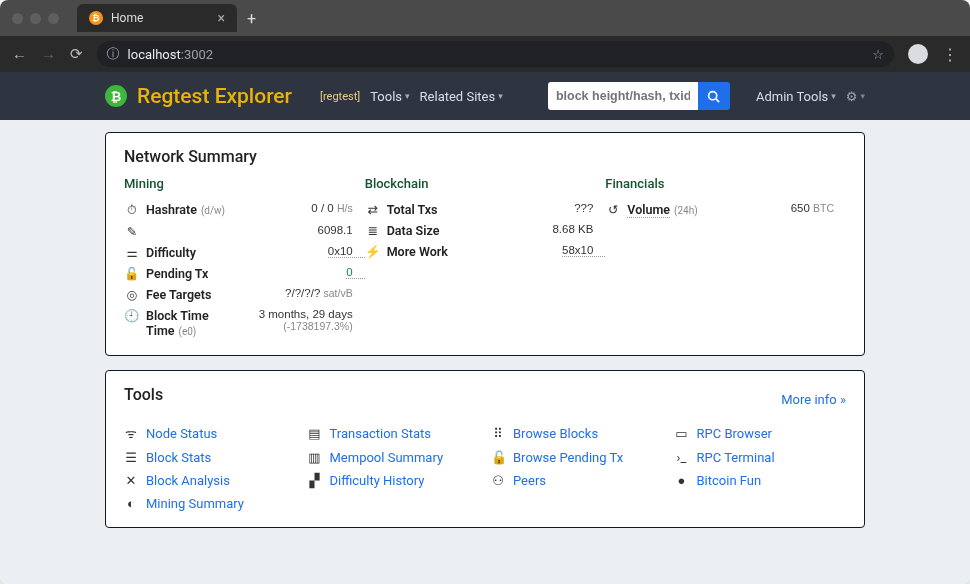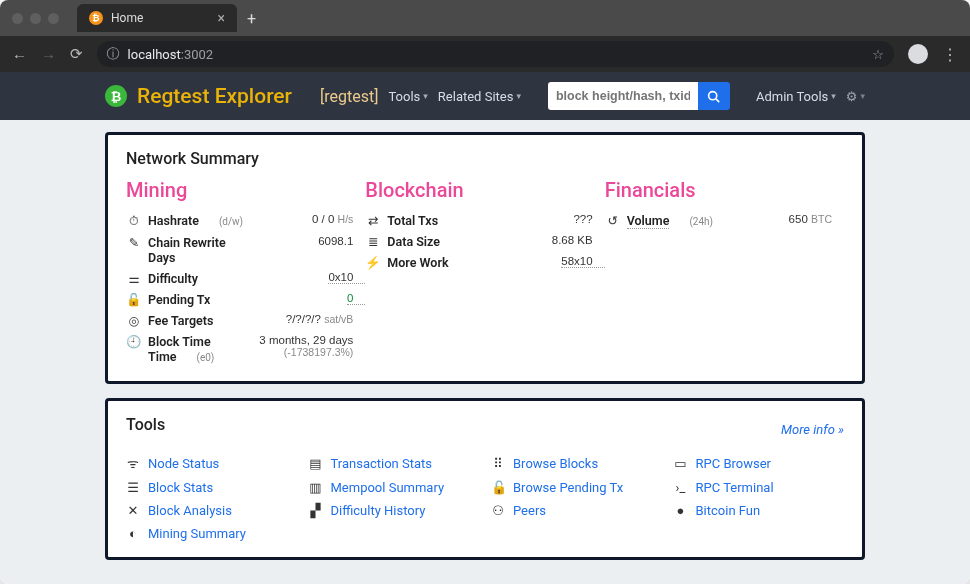--- a/index.html
+++ b/index.html
@@ -17,46 +17,46 @@
 .urlbar { flex: 1; background: #202124; border-radius: 14px; height: 26px; display: flex; align-items: center; padding: 0 10px; color: #9aa0a6; font-size: 13px; gap: 8px; }
 .urlbar .host { color: #e8eaed; }
 .star { margin-left: auto; color: #9aa0a6; cursor: pointer; }
 .avatar { width: 20px; height: 20px; border-radius: 50%; background: #dadce0; }
 .kebab { color: #bbb; font-size: 16px; cursor: pointer; }
 .page { flex: 1; background: #eceff1; overflow-y: auto; }
 .appbar { background: #2e3440; height: 48px; display: flex; align-items: center; padding: 0 20px; gap: 10px; color: #d8dee9; font-size: 14px; }
 .appbar-inner { width: 760px; margin: 0 auto; display: flex; align-items: center; gap: 10px; }
 .brand-icon { width: 22px; height: 22px; background: #3bb73b; border-radius: 50%; display: inline-flex; align-items: center; justify-content: center; color: #fff; font-weight: bold; font-size: 13px; }
 .brand { color: #eab308; font-size: 21px; font-weight: 500; }
-.tag { color: #ebcb8b; font-size: 16px; }
+.tag { color: #ebcb8b; font-size: 11px; }
 .nav-link { color: #d8dee9; font-size: 13px; cursor: pointer; display: inline-flex; align-items: center; gap: 3px; }
 .caret { font-size: 9px; opacity: 0.7; }
 .spacer { flex: 1; }
 .search-wrap { display: flex; }
 .search-input { height: 28px; border: none; padding: 0 8px; font-size: 12.5px; width: 150px; border-radius: 3px 0 0 3px; outline: none; font-weight: bold; }
 .search-btn { height: 28px; width: 32px; background: #1f6feb; border: none; color: #fff; border-radius: 0 3px 3px 0; cursor: pointer; display: inline-flex; align-items: center; justify-content: center; }
 .gear { color: #9ca3af; cursor: pointer; }
 .content { width: 760px; margin: 12px auto; display: flex; flex-direction: column; gap: 14px; }
-.card { background: #fff; border: 3px solid #0f172a; border-radius: 4px; padding: 14px 18px; }
+.card { background: #fff; border: 1px solid #0f172a; border-radius: 4px; padding: 14px 18px; }
 .card h2 { font-size: 16px; font-weight: 500; color: #222; margin-bottom: 10px; }
 .cols { display: flex; gap: 0; }
 .col { flex: 1; }
-.col h3 { font-size: 20px; font-weight: 500; color: #ec4899; margin-bottom: 8px; }
+.col h3 { font-size: 13px; font-weight: 500; color: #14532d; margin-bottom: 8px; }
 .row { display: flex; align-items: flex-start; padding: 3px 0; font-size: 12.5px; gap: 6px; }
 .row .ico { width: 16px; text-align: center; color: #333; flex-shrink: 0; }
 .row .lbl { font-weight: 600; color: #222; }
 .row .sub { font-weight: 400; color: #888; font-size: 10px; }
 .row .val { margin-left: auto; font-family: Liberation Sans, sans-serif; font-size: 11.5px; color: #333; text-align: right; padding-right: 12px; }
 .row .val .unit { color: #888; font-size: 10.5px; }
 .row .val.dotted { border-bottom: 1px dotted #999; display: inline-block; }
 .row .val.green { color: #10893e; }
 .row .lbl-wrap { display: flex; flex-direction: column; line-height: 1.2; }
-.row .lbl-line { display: flex; align-items: baseline; gap: 20px; }
+.row .lbl-line { display: flex; align-items: baseline; gap: 4px; }
 .tools-head { display: flex; align-items: center; }
-.more { margin-left: auto; color: #1f6feb; font-size: 13px; cursor: pointer; font-style: italic; }
+.more { margin-left: auto; color: #1f6feb; font-size: 13px; cursor: pointer; }
 .tools-grid { display: grid; grid-template-columns: repeat(4, 1fr); gap: 4px 12px; margin-top: 8px; }
 .tool { display: flex; align-items: center; gap: 8px; font-size: 13px; color: #1f6feb; cursor: pointer; padding: 2px 0; }
 .tool .ico { width: 14px; text-align: center; color: #333; }
 svg { display: block; }
 </style>
 </head>
 <body>
 
 <div class="window">
   <div class="titlebar">
@@ -134,21 +134,20 @@
               <span class="lbl-wrap">
                   <span class="lbl-line">
                     <span class="lbl">Hashrate</span> 
                     <span class="sub">(d/w)</span>
                   </span>
                 </span>
               <span class="val"><span>0 / 0</span> <span class="unit">H/s</span></span>
             </div>
             <div class="row">
               <span class="ico">✎</span>
-              <span class="lbl" style="max-width:90px">Chain Rewrite Days</span>
               <span class="val">6098.1</span>
             </div>
             <div class="row">
               <span class="ico">⚌</span>
               <span class="lbl">Difficulty</span>
               <span class="val dotted">0x10</span>
             </div>
             <div class="row">
               <span class="ico">🔓</span>
               <span class="lbl">Pending Tx</span>

